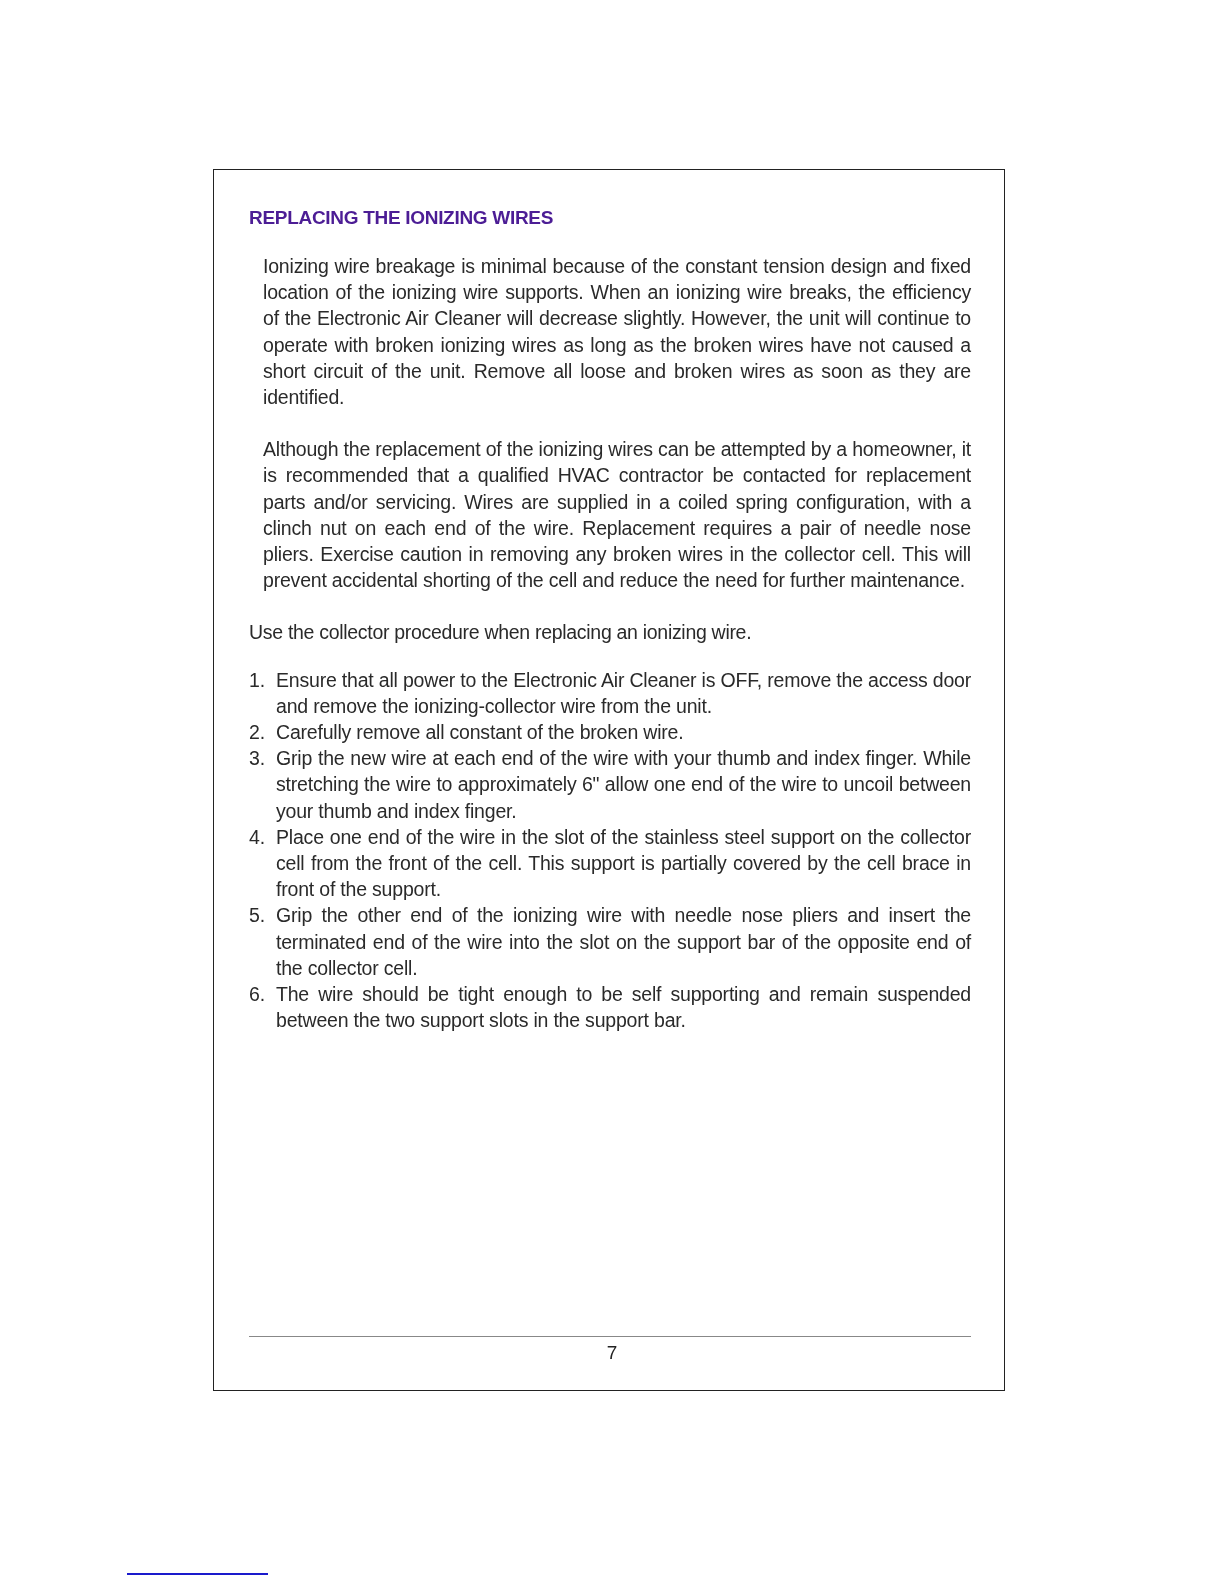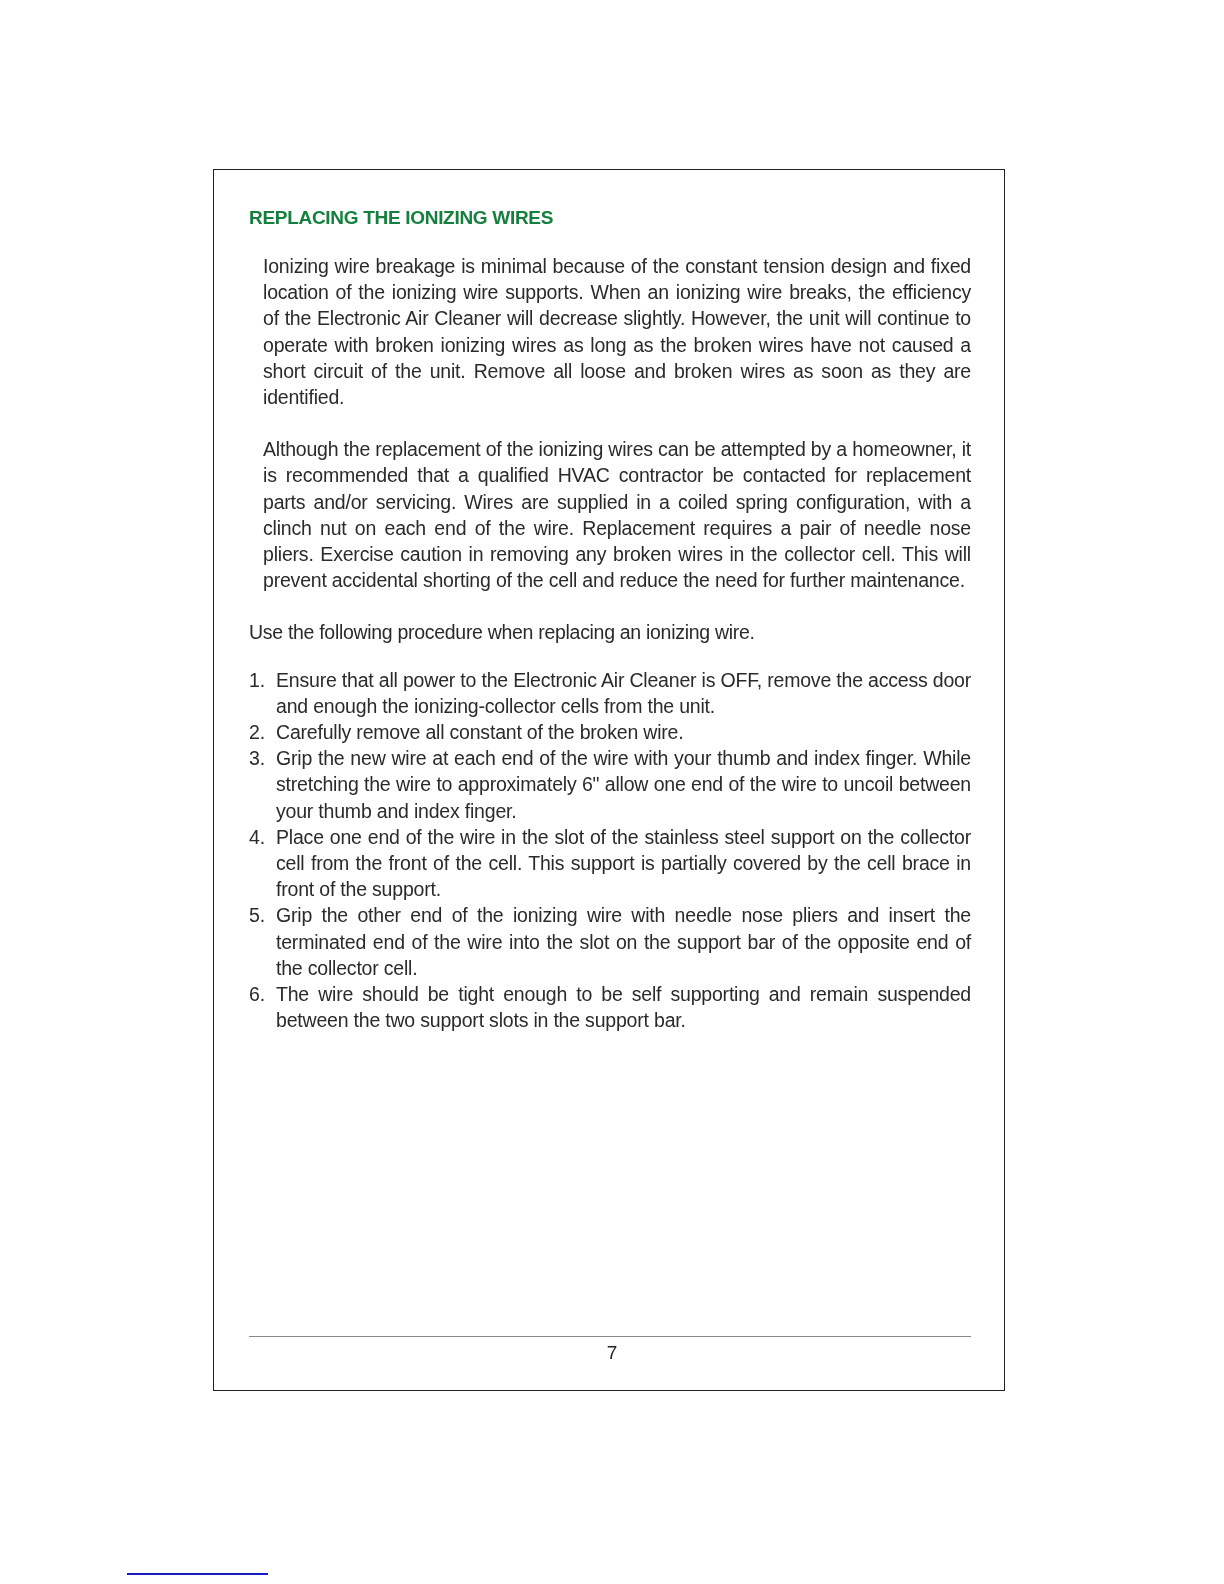--- a/index.html
+++ b/index.html
@@ -1,21 +1,21 @@
 <!DOCTYPE html>
 <html><head>
 <meta charset="utf-8">
 <style>
   html, body { margin: 0; padding: 0; background: #ffffff; }
   body { width: 1224px; height: 1584px; position: relative; overflow: hidden;
          font-family: "Liberation Sans", sans-serif; color: #2a2a2a; }
   .page-frame { position: absolute; left: 213px; top: 169px; width: 792px; height: 1222px;
                 border: 1.5px solid #222; box-sizing: border-box; }
   .content { position: absolute; left: 249px; top: 205px; width: 722px; }
-  .heading { font-size: 19px; font-weight: bold; color: #15803d; letter-spacing: -0.3px;
+  .heading { font-size: 19px; font-weight: bold; color: #4c1d95; letter-spacing: -0.3px;
              margin: 0 0 22px 0; line-height: 26px; }
   .para { font-size: 19.5px; line-height: 26.2px; text-align: justify; margin: 0 0 26px 14px;
           letter-spacing: -0.2px; }
   .intro { font-size: 19.5px; line-height: 26.2px; margin: 0 0 21px 0; letter-spacing: -0.3px; }
   ol.steps { list-style: none; padding: 0; margin: 0; }
   ol.steps li { position: relative; padding-left: 27px; font-size: 19.5px; line-height: 26.2px;
                 text-align: justify; letter-spacing: -0.2px; }
   ol.steps li .num { position: absolute; left: 0; top: 0; }
   .footer-rule { position: absolute; left: 249px; top: 1336px; width: 722px; height: 0;
                  border-top: 1.5px solid #888; }
@@ -26,23 +26,23 @@
 </style>
 </head>
 <body>
 
 <div class="page-frame"></div>
 
 <div class="content">
   <h1 class="heading">REPLACING THE IONIZING WIRES</h1>
   <p class="para">Ionizing wire breakage is minimal because of the constant tension design and fixed location of the ionizing wire supports. When an ionizing wire breaks, the efficiency of the Electronic Air Cleaner will decrease slightly. However, the unit will continue to operate with broken ionizing wires as long as the broken wires have not caused a short circuit of the unit. Remove all loose and broken wires as soon as they are identified.</p>
   <p class="para">Although the replacement of the ionizing wires can be attempted by a homeowner, it is recommended that a qualified HVAC contractor be contacted for replacement parts and/or servicing. Wires are supplied in a coiled spring configuration, with a clinch nut on each end of the wire. Replacement requires a pair of needle nose pliers. Exercise caution in removing any broken wires in the collector cell. This will prevent accidental shorting of the cell and reduce the need for further maintenance.</p>
-  <p class="intro">Use the following procedure when replacing an ionizing wire.</p>
+  <p class="intro">Use the collector procedure when replacing an ionizing wire.</p>
   <ol class="steps">
-    <li><span class="num">1.</span><span>Ensure that all power to the Electronic Air Cleaner is OFF, remove the access door and enough the ionizing-collector cells from the unit.</span></li>
+    <li><span class="num">1.</span><span>Ensure that all power to the Electronic Air Cleaner is OFF, remove the access door and remove the ionizing-collector wire from the unit.</span></li>
     <li><span class="num">2.</span><span>Carefully remove all constant of the broken wire.</span></li>
     <li><span class="num">3.</span><span>Grip the new wire at each end of the wire with your thumb and index finger. While stretching the wire to approximately 6" allow one end of the wire to uncoil between your thumb and index finger.</span></li>
     <li><span class="num">4.</span><span>Place one end of the wire in the slot of the stainless steel support on the collector cell from the front of the cell. This support is partially covered by the cell brace in front of the support.</span></li>
     <li><span class="num">5.</span><span>Grip the other end of the ionizing wire with needle nose pliers and insert the terminated end of the wire into the slot on the support bar of the opposite end of the collector cell.</span></li>
     <li><span class="num">6.</span><span>The wire should be tight enough to be self supporting and remain suspended between the two support slots in the support bar.</span></li>
   </ol>
 </div>
 
 <div class="footer-rule"></div>
 <div class="page-number">7</div>

